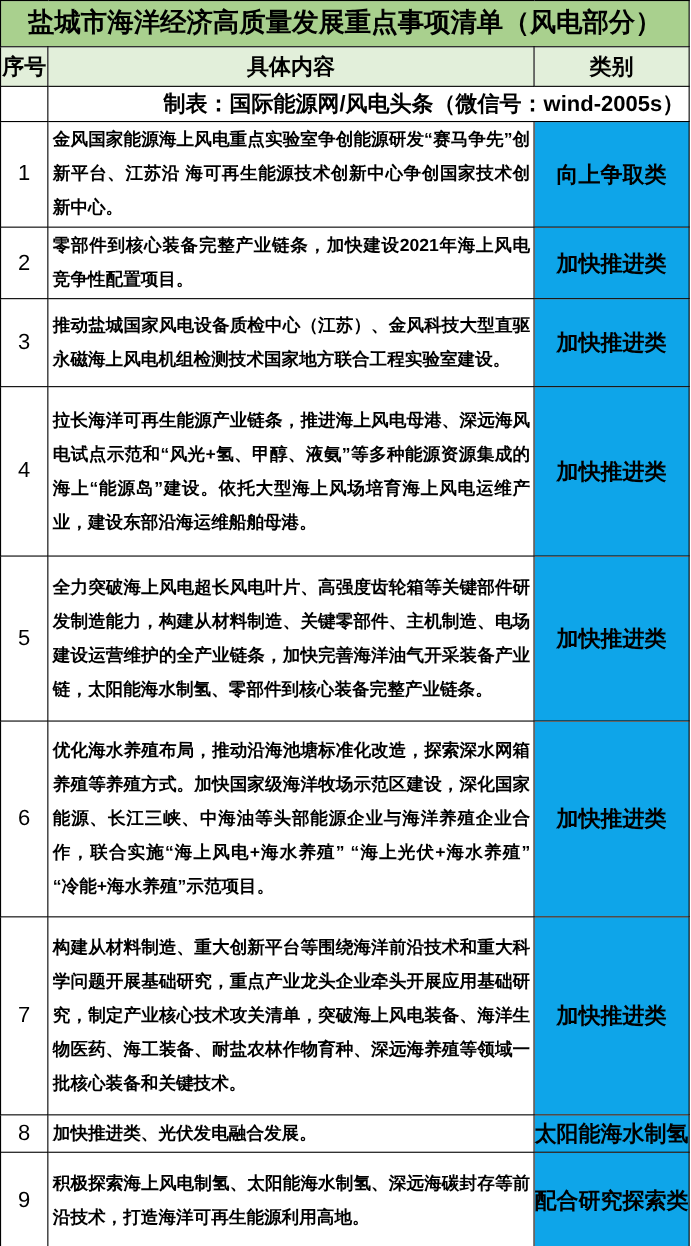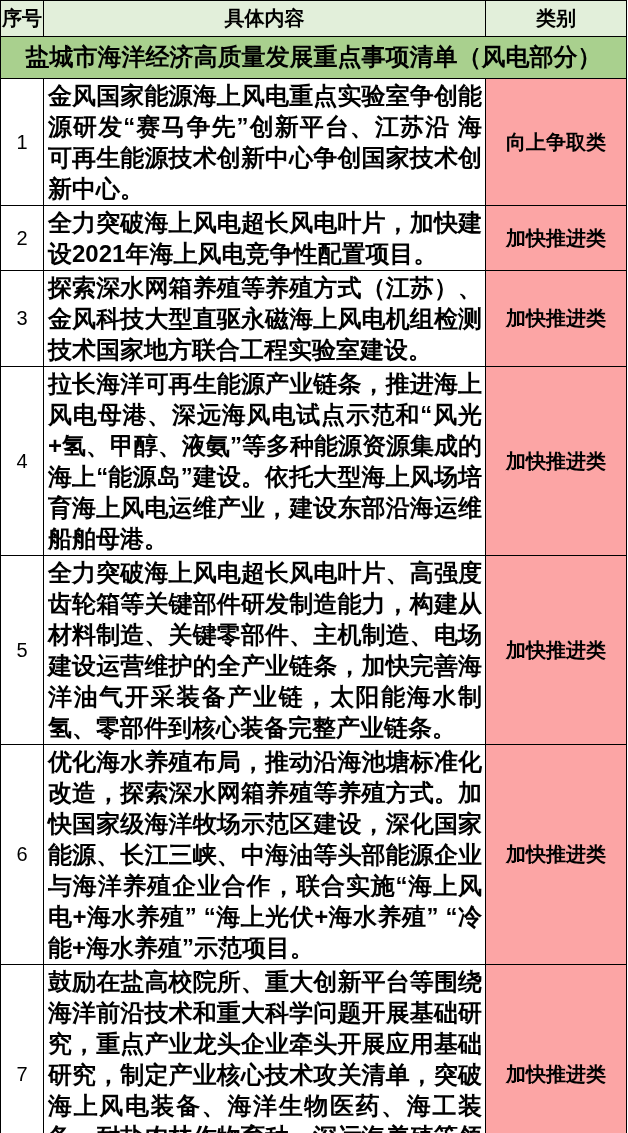--- a/index.html
+++ b/index.html
@@ -61,90 +61,94 @@
     white-space: nowrap;
   }
   td.num {
     text-align: center;
     font-size: 20px;
     font-weight: 400;
     background: #ffffff;
   }
   td.content {
     text-align: justify;
-    font-size: 24px;
+    font-size: 16px;
     font-weight: 600;
     line-height: 31px;
     padding: 1px 3px 1px 4px;
     background: #ffffff;
   }
   td.category {
     text-align: center;
     font-size: 20px;
     font-weight: 600;
     padding: 0;
-    background: #fca5a5;
+    background: #0ea5e9;
   }
 </style>
 </head>
 <body>
 
 <div class="sheet">
   <table class="main">
     <colgroup>
       <col class="c-index">
       <col class="c-content">
       <col class="c-category">
     </colgroup>
 
     <tbody>
         <tr>
+      <td class="title-cell" colspan="3">盐城市海洋经济高质量发展重点事项清单（风电部分）</td>
+    </tr>
+
+    <tr>
       <td class="header-cell">序号</td>
       <td class="header-cell">具体内容</td>
       <td class="header-cell">类别</td>
     </tr>
 
     <tr>
-      <td class="title-cell" colspan="3">盐城市海洋经济高质量发展重点事项清单（风电部分）</td>
+      <td class="credit-blank"></td>
+      <td class="credit-cell" colspan="2">制表：国际能源网/风电头条（微信号：wind-2005s）</td>
     </tr>
-
 
     <tr style="height:95px">
       <td class="num">1</td>
       <td class="content">金风国家能源海上风电重点实验室争创能源研发“赛马争先”创新平台、江苏沿 海可再生能源技术创新中心争创国家技术创新中心。</td>
       <td class="category">向上争取类</td>
     </tr>
     <tr style="height:63px">
       <td class="num">2</td>
-      <td class="content">全力突破海上风电超长风电叶片，加快建设2021年海上风电竞争性配置项目。</td>
+      <td class="content">零部件到核心装备完整产业链条，加快建设2021年海上风电竞争性配置项目。</td>
       <td class="category">加快推进类</td>
     </tr>
     <tr style="height:80px">
       <td class="num">3</td>
-      <td class="content">探索深水网箱养殖等养殖方式（江苏）、金风科技大型直驱永磁海上风电机组检测技术国家地方联合工程实验室建设。</td>
+      <td class="content">推动盐城国家风电设备质检中心（江苏）、金风科技大型直驱永磁海上风电机组检测技术国家地方联合工程实验室建设。</td>
       <td class="category">加快推进类</td>
     </tr>
     <tr style="height:154px">
       <td class="num">4</td>
       <td class="content">拉长海洋可再生能源产业链条，推进海上风电母港、深远海风电试点示范和“风光+氢、甲醇、液氨”等多种能源资源集成的海上“能源岛”建设。依托大型海上风场培育海上风电运维产业，建设东部沿海运维船舶母港。</td>
       <td class="category">加快推进类</td>
     </tr>
     <tr style="height:150px">
       <td class="num">5</td>
       <td class="content">全力突破海上风电超长风电叶片、高强度齿轮箱等关键部件研发制造能力，构建从材料制造、关键零部件、主机制造、电场建设运营维护的全产业链条，加快完善海洋油气开采装备产业链，太阳能海水制氢、零部件到核心装备完整产业链条。</td>
       <td class="category">加快推进类</td>
     </tr>
     <tr style="height:178px">
       <td class="num">6</td>
       <td class="content">优化海水养殖布局，推动沿海池塘标准化改造，探索深水网箱养殖等养殖方式。加快国家级海洋牧场示范区建设，深化国家能源、长江三峡、中海油等头部能源企业与海洋养殖企业合作，联合实施“海上风电+海水养殖” “海上光伏+海水养殖” “冷能+海水养殖”示范项目。</td>
       <td class="category">加快推进类</td>
     </tr>
     <tr style="height:180px">
       <td class="num">7</td>
-      <td class="content">鼓励在盐高校院所、重大创新平台等围绕海洋前沿技术和重大科学问题开展基础研究，重点产业龙头企业牵头开展应用基础研究，制定产业核心技术攻关清单，突破海上风电装备、海洋生物医药、海工装备、耐盐农林作物育种、深远海养殖等领域一批核心装备和关键技术。</td>
+      <td class="content">构建从材料制造、重大创新平台等围绕海洋前沿技术和重大科学问题开展基础研究，重点产业龙头企业牵头开展应用基础研究，制定产业核心技术攻关清单，突破海上风电装备、海洋生物医药、海工装备、耐盐农林作物育种、深远海养殖等领域一批核心装备和关键技术。</td>
       <td class="category">加快推进类</td>
     </tr>
     <tr style="height:33px">
       <td class="num">8</td>
       <td class="content">加快推进类、光伏发电融合发展。</td>
       <td class="category">太阳能海水制氢</td>
     </tr>
     <tr style="height:88px">
       <td class="num">9</td>
       <td class="content">积极探索海上风电制氢、太阳能海水制氢、深远海碳封存等前沿技术，打造海洋可再生能源利用高地。</td>

